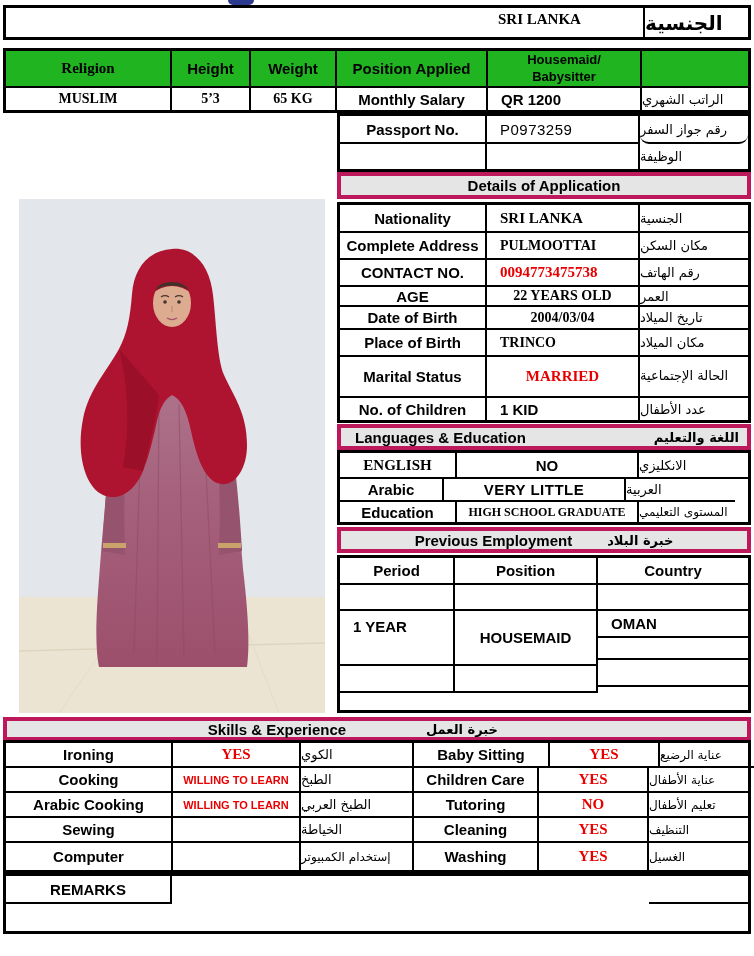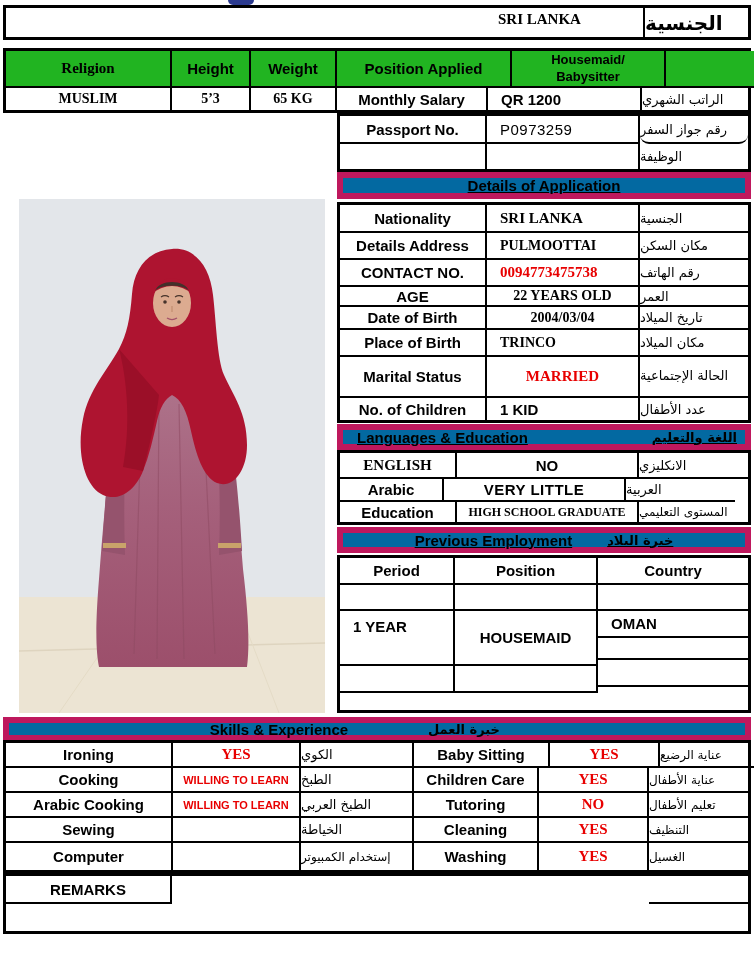--- a/index.html
+++ b/index.html
@@ -7,22 +7,22 @@
         font-family:"Liberation Sans",sans-serif;color:#000;}
   .tbl{position:absolute;border:3px solid #000;box-sizing:border-box;background:#fff;
        display:flex;flex-direction:column;}
   .row{display:flex;flex:none;}
   .cell{box-sizing:border-box;border-right:2px solid #000;border-bottom:2px solid #000;
         display:flex;align-items:center;justify-content:center;overflow:hidden;flex:none;}
   .cell:last-child{border-right:none;}
   .row:last-child .cell{border-bottom:none;}
   .col{display:flex;flex-direction:column;flex:none;box-sizing:border-box;}
   .col .cell{width:100%;}
-  .greenbar{position:absolute;background:#0369a1;border:6px solid #be185d;box-sizing:border-box;
-        display:flex;align-items:center;justify-content:center;font-weight:bold;font-size:15px;text-decoration:underline;}
+  .greenbar{position:absolute;background:#e5e5e5;border:4px solid #be185d;box-sizing:border-box;
+        display:flex;align-items:center;justify-content:center;font-weight:bold;font-size:15px;}
   .green{background:#21b421;}
   .serif{font-family:"Liberation Serif",serif;}
   .ar{font-family:"DejaVu Sans",sans-serif;direction:rtl;}
   .b{font-weight:bold;}
   .red{color:#e80000;}
   .fs11{font-size:11px;}.fs12{font-size:12px;}.fs13{font-size:13px;}
   .fs14{font-size:14px;}.fs15{font-size:15px;}.fs20{font-size:20px;}
   .padL{justify-content:flex-start;padding-left:13px;}
   .padR{justify-content:flex-end;padding-right:8px;}
   .padRsm{justify-content:flex-end;padding-right:6px;}
@@ -52,21 +52,21 @@
       <div class="cell serif b fs15 padL" style="width:160px;align-items:flex-start;padding-top:3px;">SRI LANKA</div>
       <div class="cell ar b fs20 padR" style="width:103px;">الجنسية</div>
     </div>
   </div>
 
   <div class="tbl" style="left:3px;top:48px;width:748px;height:65px;">
     <div class="row" style="height:37px;">
       <div class="cell green serif b fs15" style="width:166px;">Religion</div>
       <div class="cell green b fs15" style="width:79px;">Height</div>
       <div class="cell green b fs15" style="width:86px;">Weight</div>
-      <div class="cell green b fs15" style="width:175px;">Position Applied</div>
+      <div class="cell green b fs15" style="width:151px;">Position Applied</div>
       <div class="cell green b fs13" style="width:154px;text-align:center;line-height:1.25;padding:0 26px;">Housemaid/ Babysitter</div>
       <div class="cell green" style="width:106px;"></div>
     </div>
     <div class="row" style="height:22px;">
       <div class="cell serif b fs14" style="width:166px;">MUSLIM</div>
       <div class="cell serif b fs14" style="width:79px;">5’3</div>
       <div class="cell serif b fs14" style="width:86px;">65 KG</div>
       <div class="cell b fs15" style="width:151px;">Monthly Salary</div>
       <div class="cell b fs15 padL" style="width:154px;">QR 1200</div>
       <div class="cell ar fs13 padRsm" style="width:106px;">الراتب الشهري</div>
@@ -90,21 +90,21 @@
     <span>Details of Application</span>
   </div>
 
   <div class="tbl" style="left:337px;top:202px;width:414px;height:221px;">
     <div class="row" style="height:28px;">
       <div class="cell b fs15" style="width:147px;">Nationality</div>
       <div class="cell serif b fs15 padL" style="width:153px;">SRI LANKA</div>
       <div class="cell ar fs13 padRsm" style="width:108px;">الجنسية</div>
     </div>
     <div class="row" style="height:27px;">
-      <div class="cell b fs15" style="width:147px;">Details Address</div>
+      <div class="cell b fs15" style="width:147px;">Complete Address</div>
       <div class="cell serif b fs14 padL" style="width:153px;">PULMOOTTAI</div>
       <div class="cell ar fs13 padRsm" style="width:108px;">مكان السكن</div>
     </div>
     <div class="row" style="height:27px;">
       <div class="cell b fs15" style="width:147px;">CONTACT NO.</div>
       <div class="cell serif b fs15 red padL" style="width:153px;">0094773475738</div>
       <div class="cell ar fs13 padRsm" style="width:108px;">رقم الهاتف</div>
     </div>
     <div class="row" style="height:20px;">
       <div class="cell b fs15" style="width:147px;">AGE</div>

